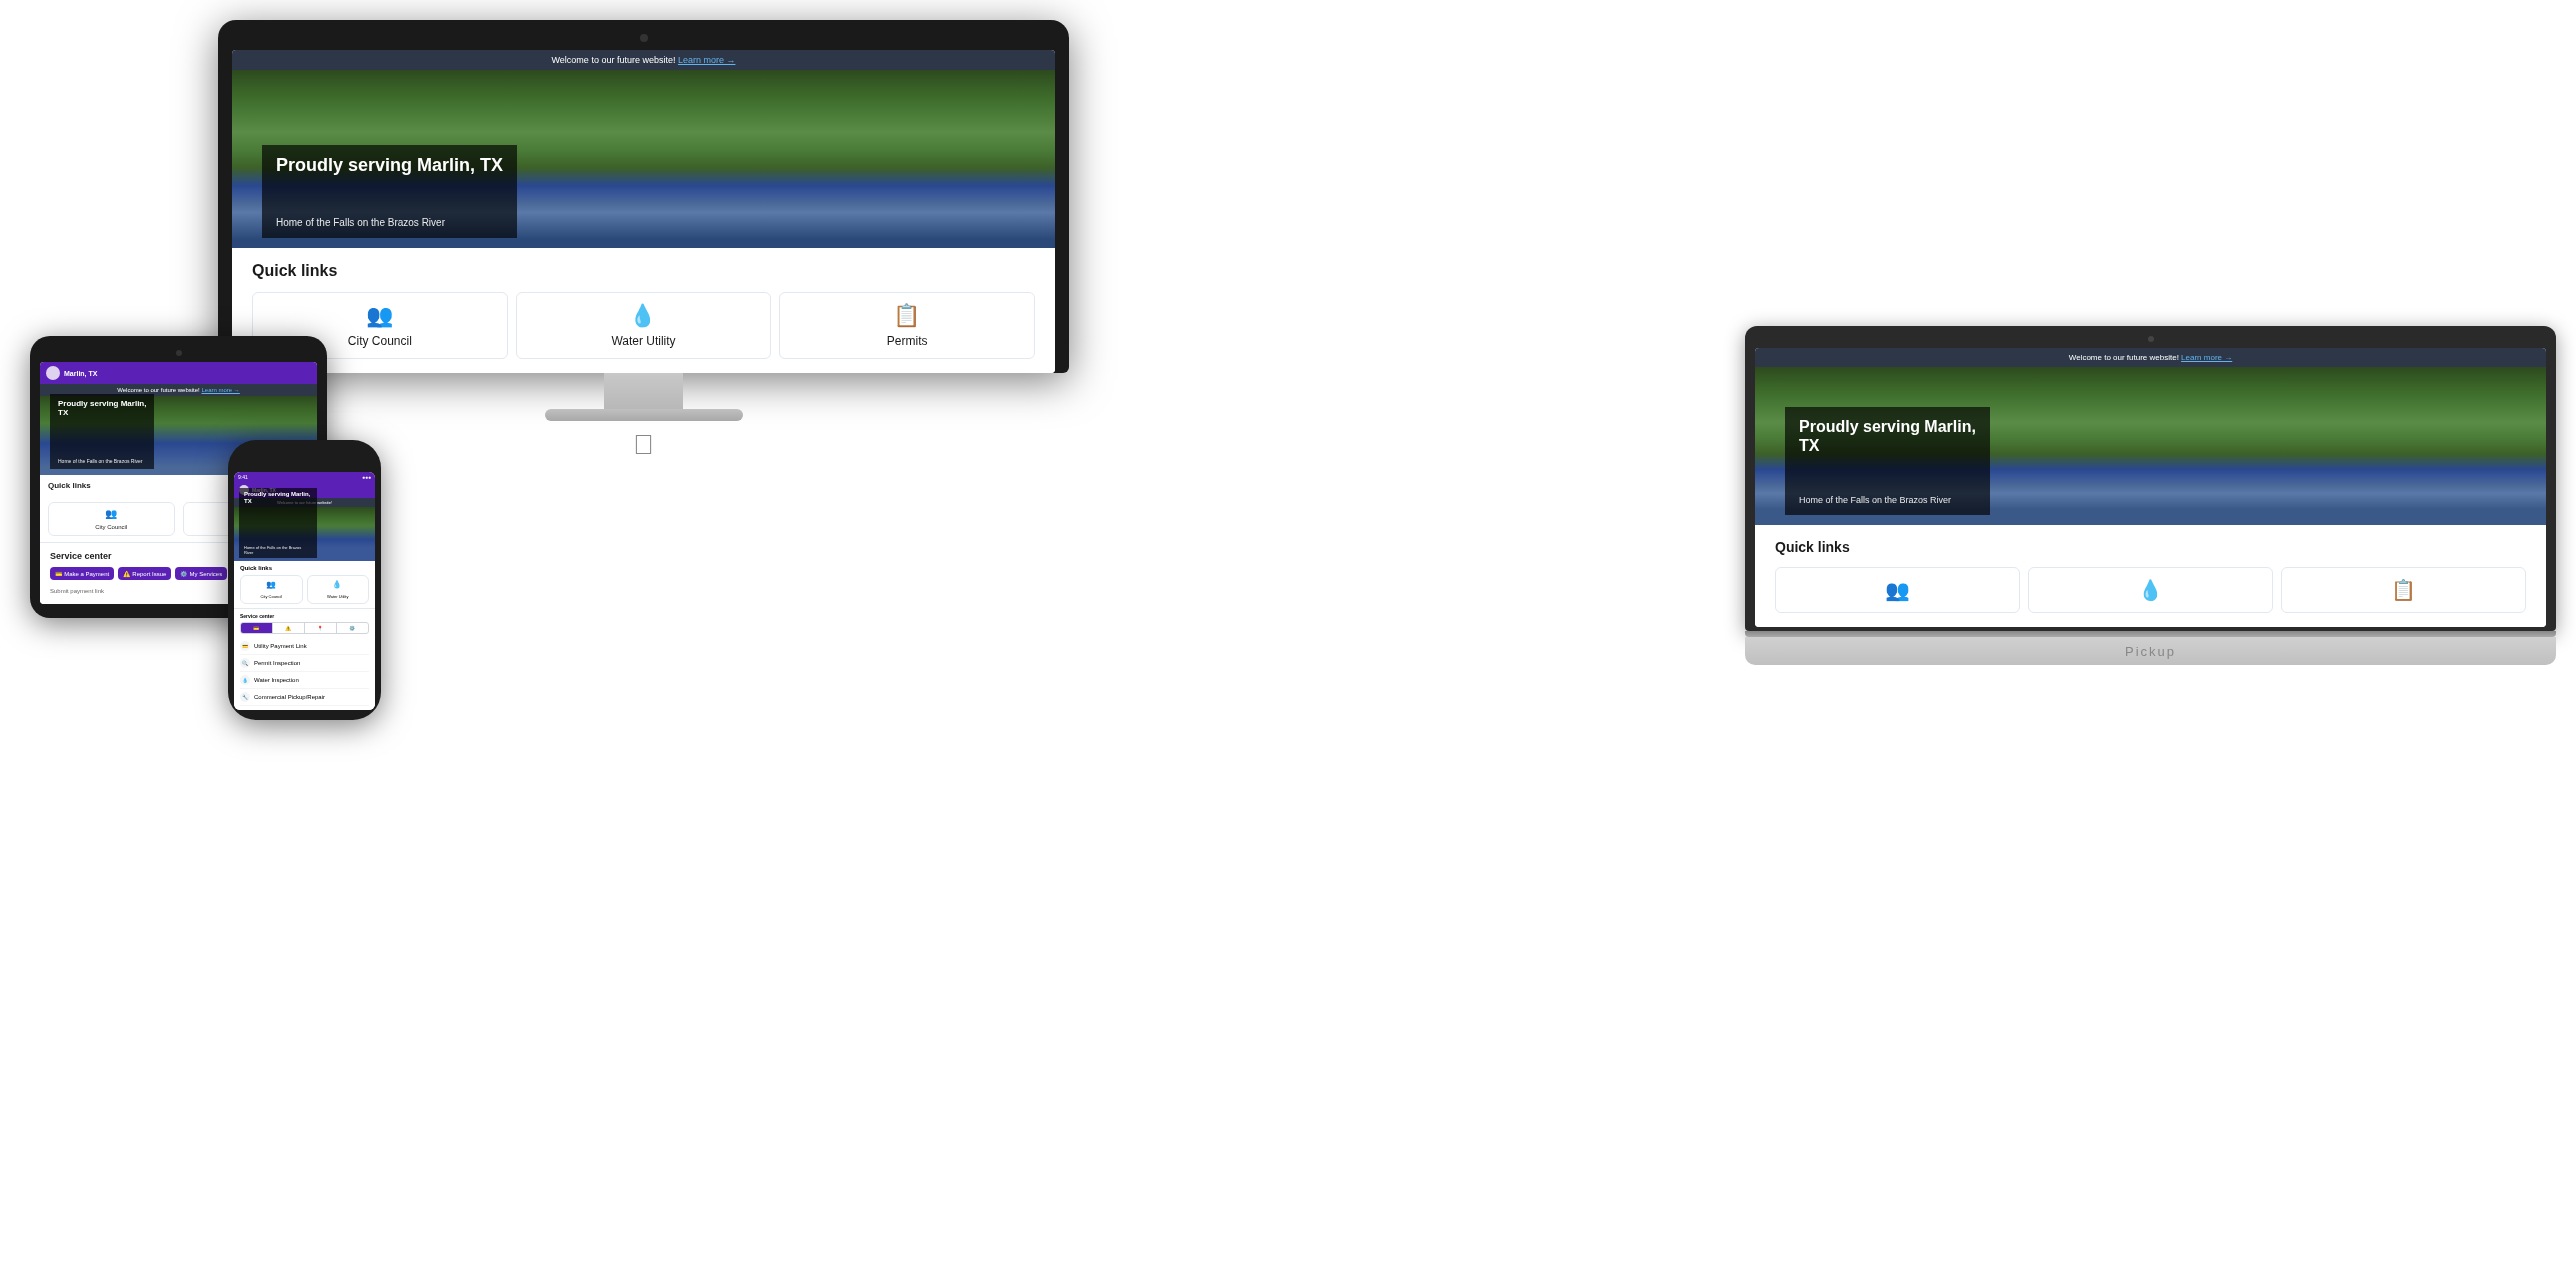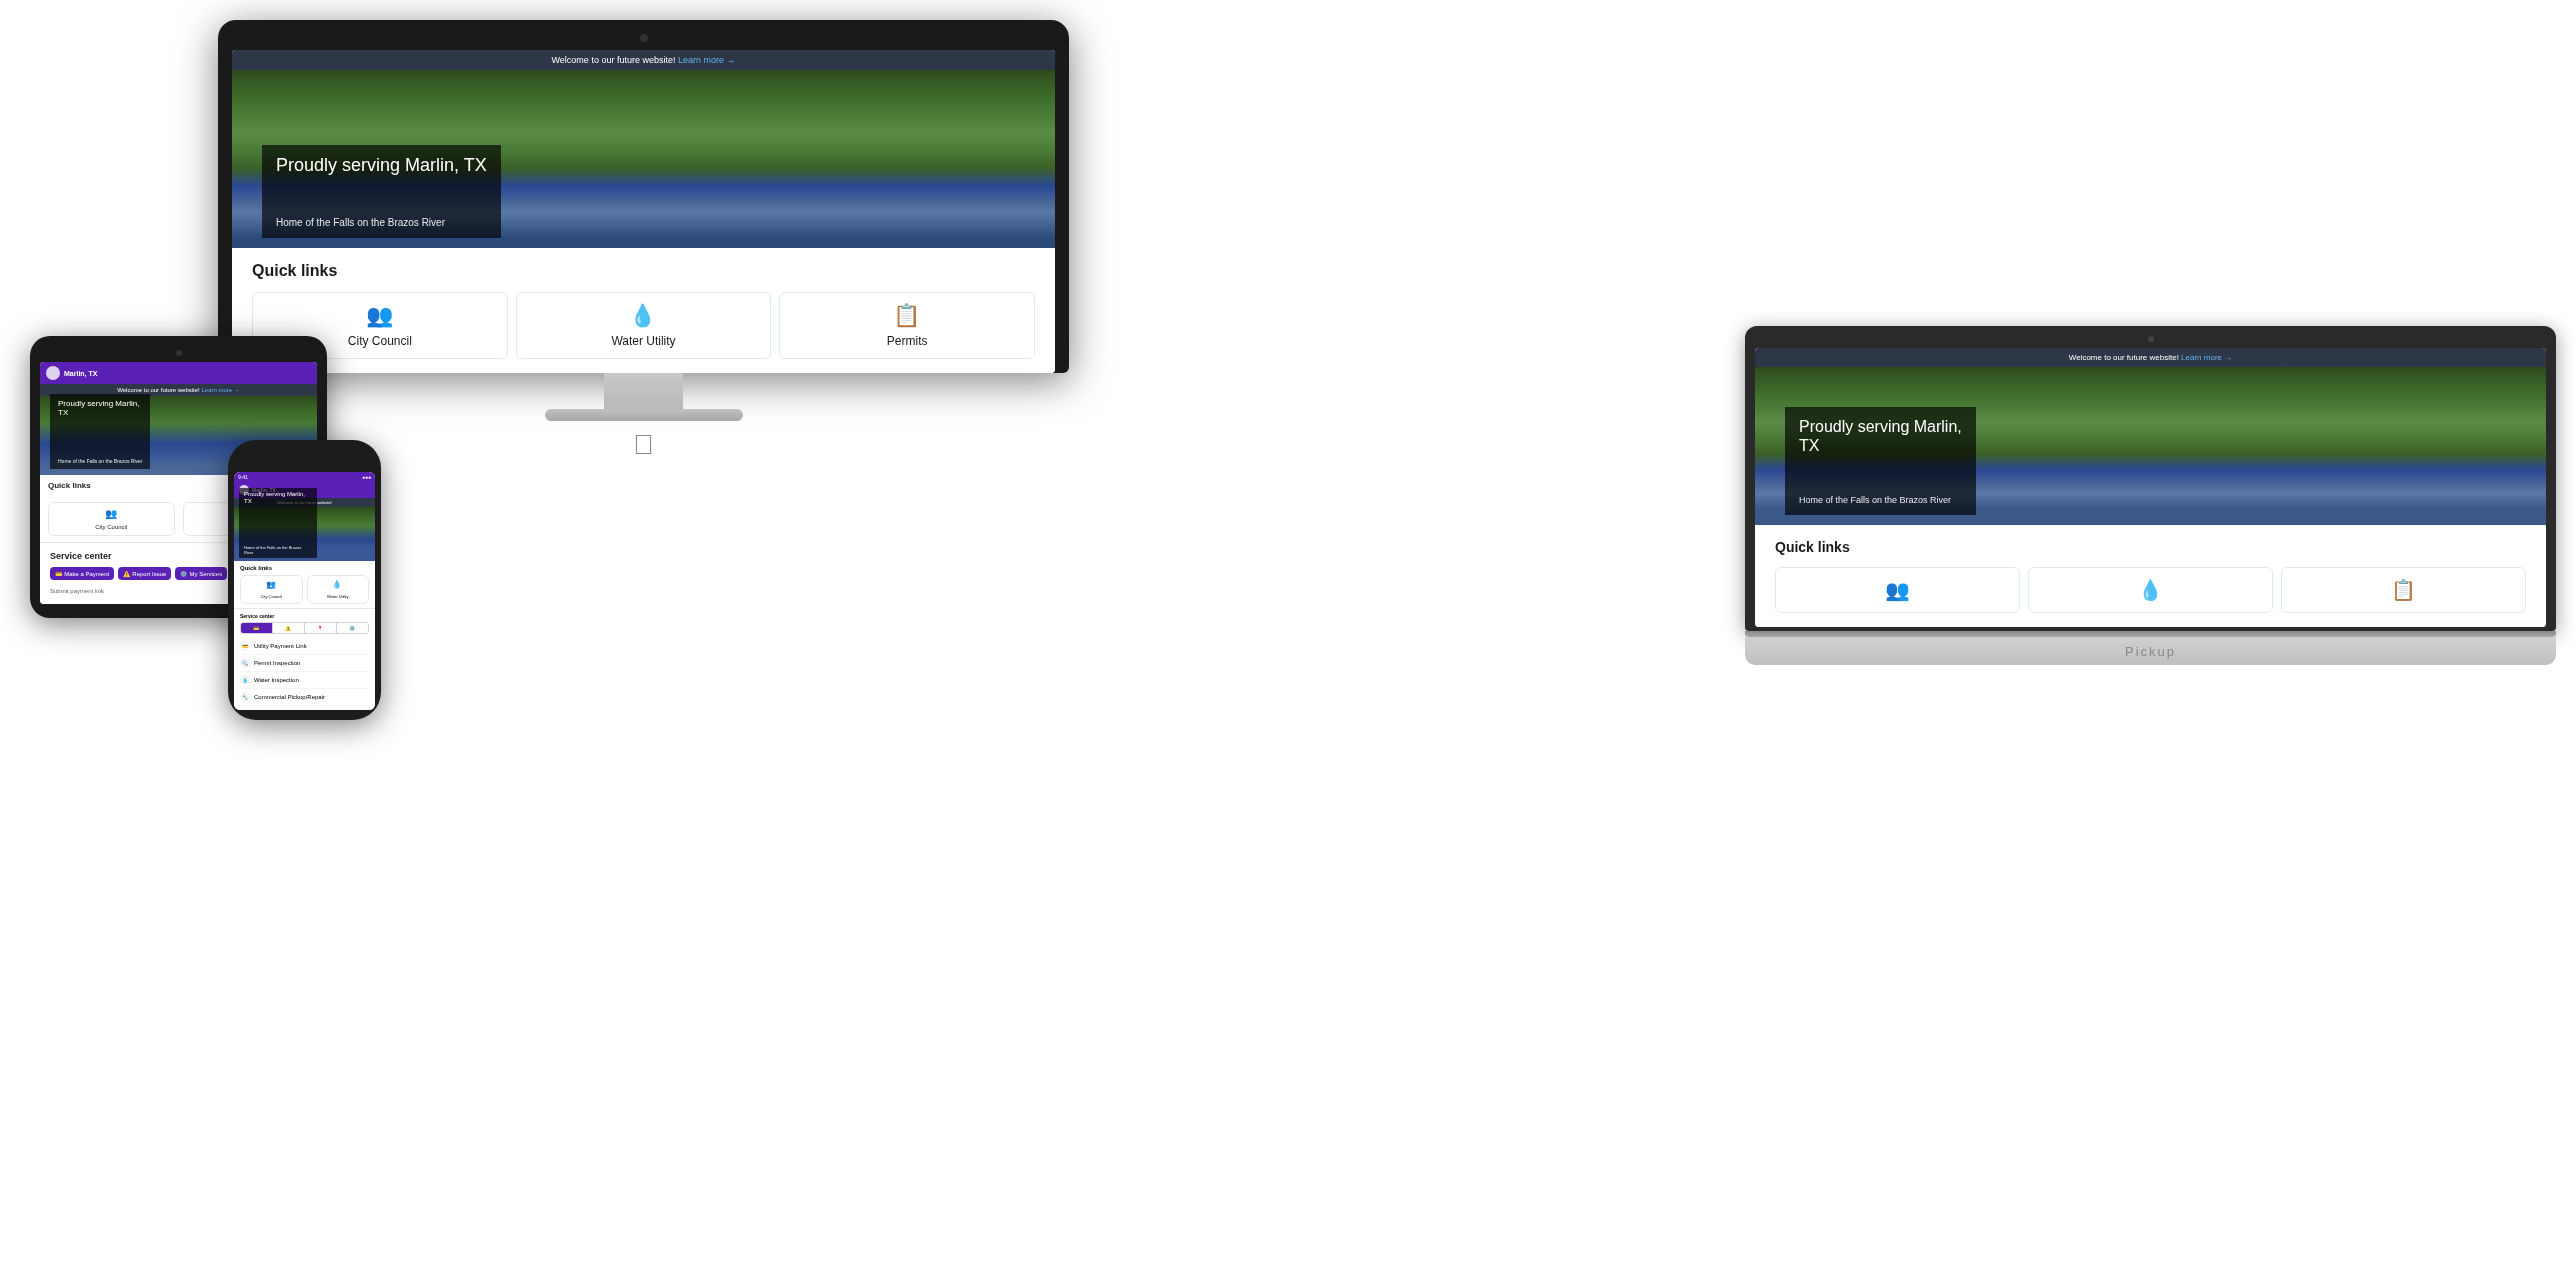--- a/index.html
+++ b/index.html
@@ -167,33 +167,34 @@
     .banner-bar {
       background: #2d3748;
       color: #fff;
       text-align: center;
       padding: 5px 8px;
       font-size: 9px;
     }
 
     .banner-bar a {
       color: #63b3ed;
+      text-decoration: underline;
     }
 
     .hero-text-box {
       background: rgba(0,0,0,0.65);
       color: #fff;
       padding: 10px 14px;
       margin: 0 0 0 30px;
       margin-bottom: 10px;
       max-width: 55%;
     }
 
     .hero-title {
-      font-weight: 400;
+      font-weight: 700;
       line-height: 1.2;
       margin-bottom: 4px;
     }
 
     .hero-subtitle {
       font-size: 0.85em;
       opacity: 0.9;
       margin-top: 40px;
     }
 

